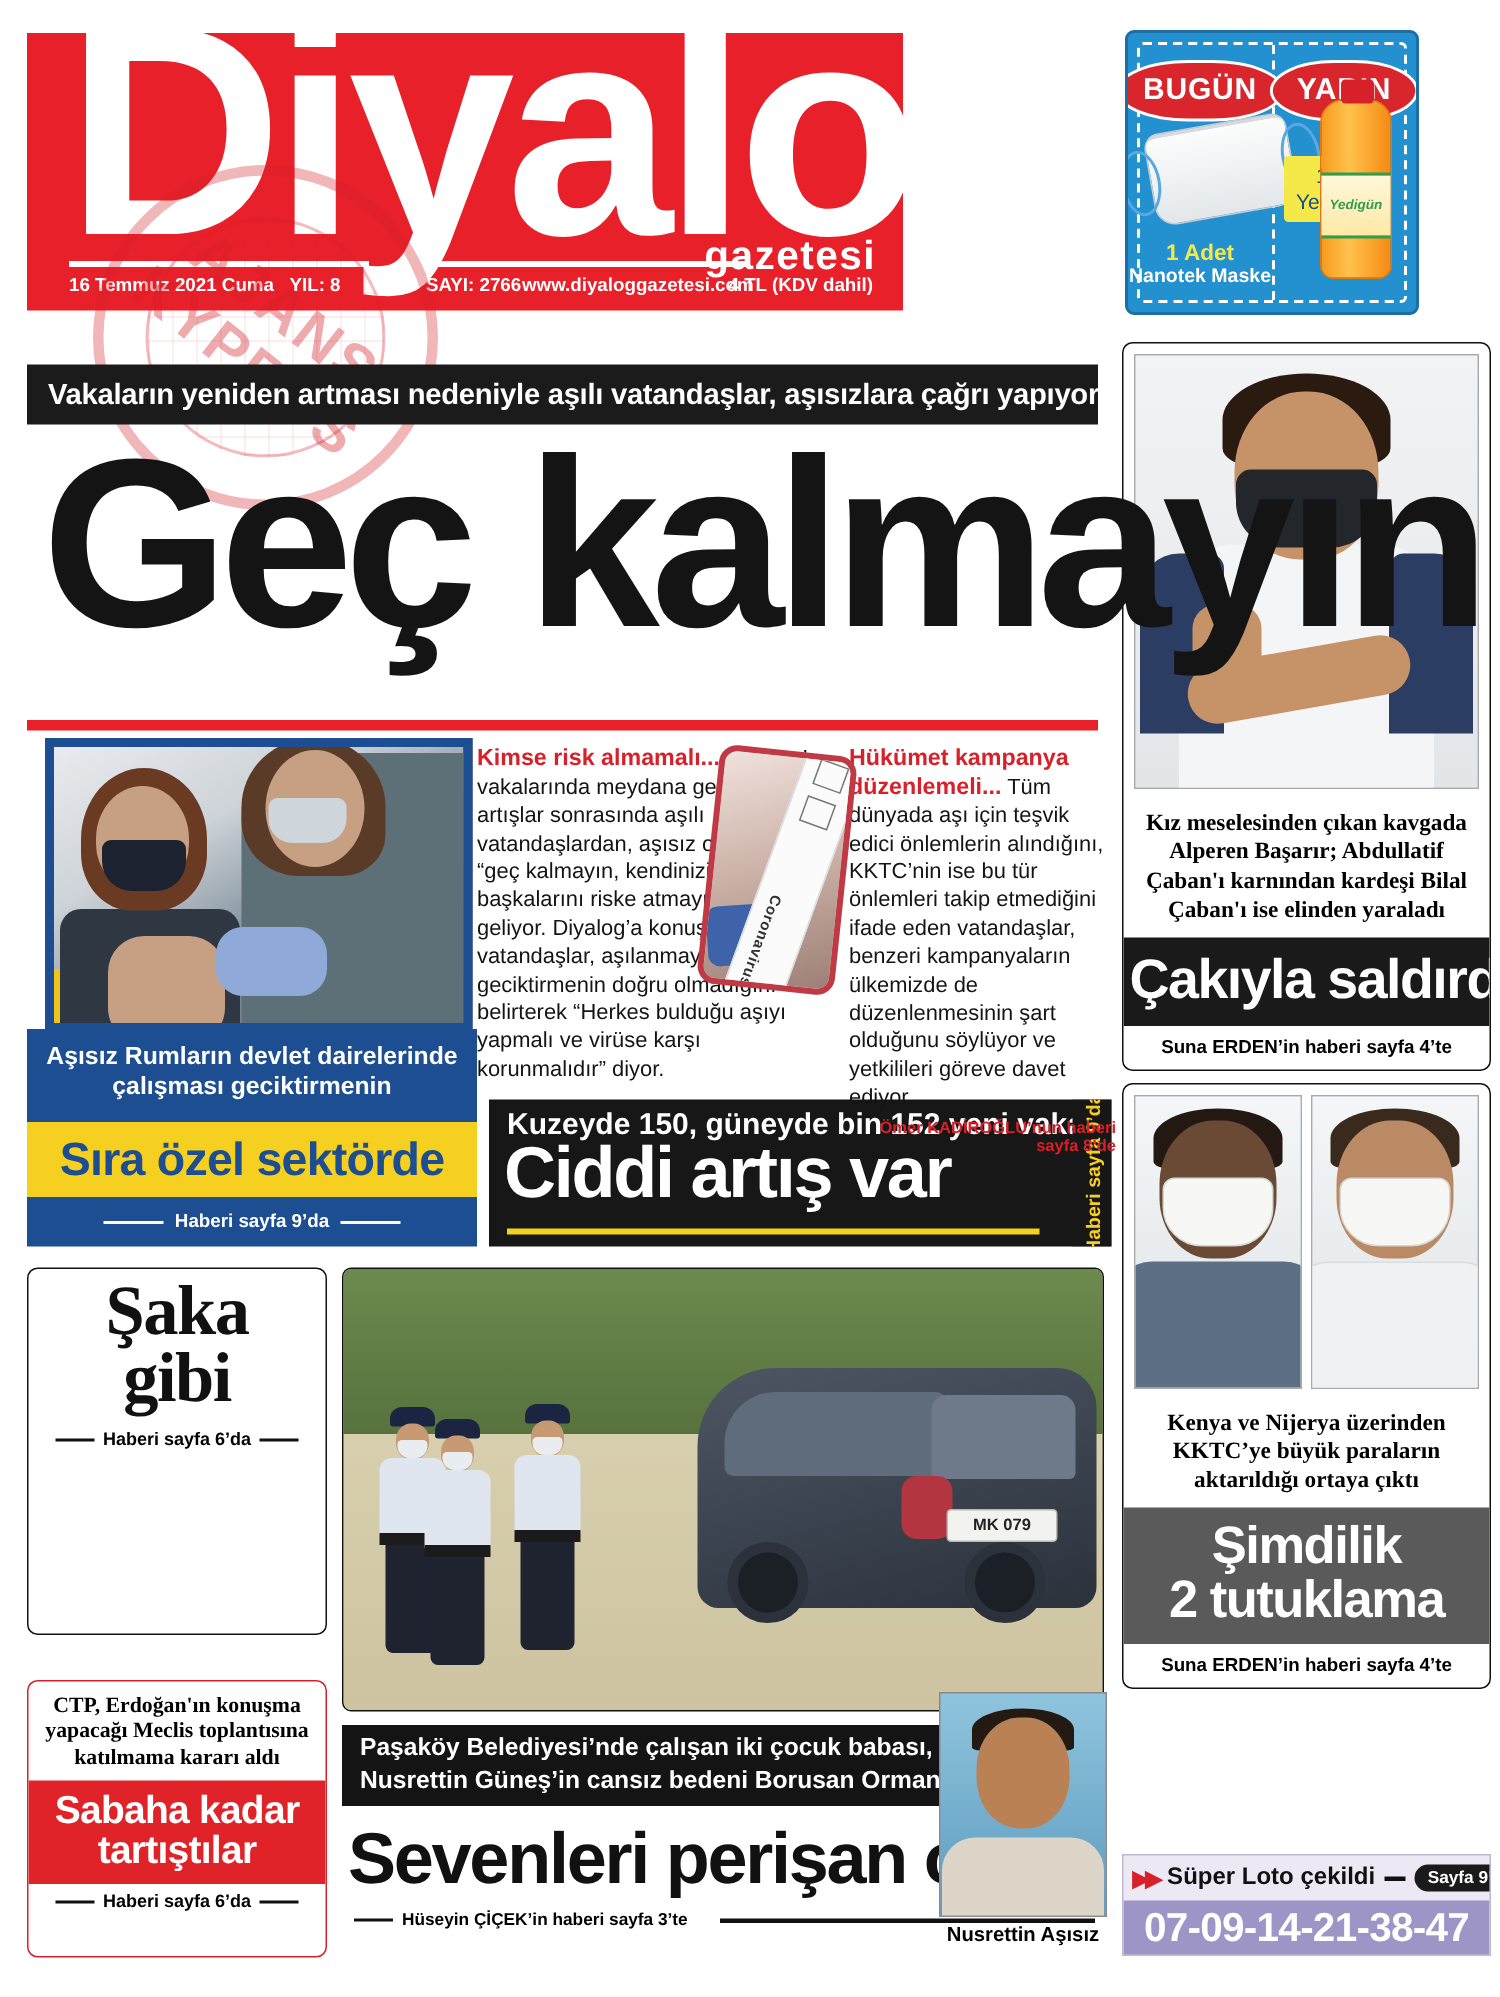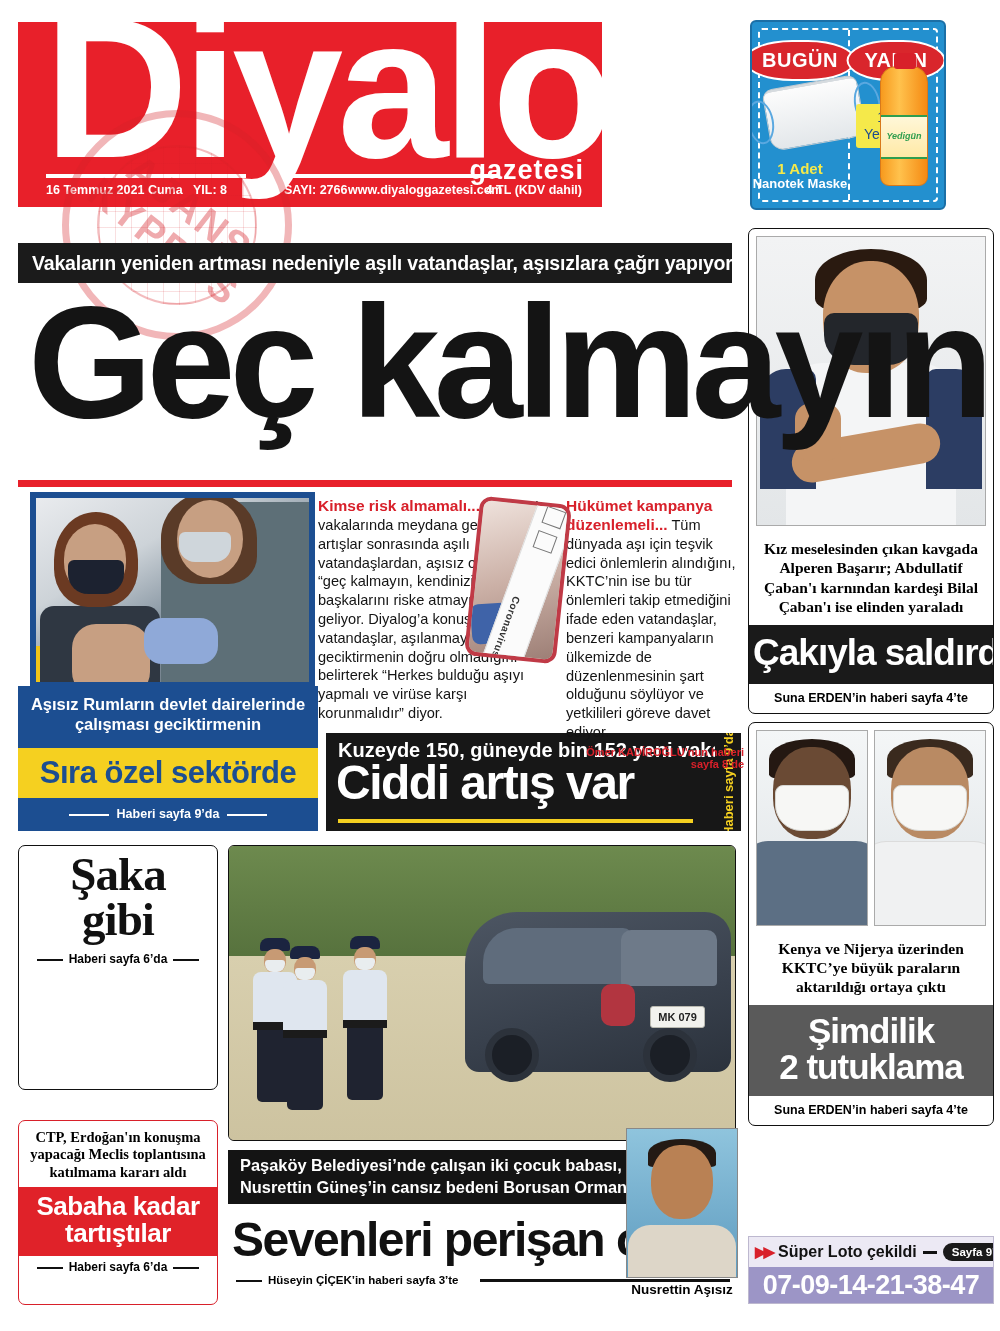--- a/index.html
+++ b/index.html
@@ -287,21 +287,21 @@
   .cop .legs{ position:absolute; left:6px; top:92px; width:36px; height:72px; background:#1f2330; border-radius:0 0 5px 5px;}
   .car{
     position:absolute; left:236px; top:66px; width:266px; height:160px;
     background:linear-gradient(165deg,#4d5663,#38404c 60%,#2b323c);
     border-radius:52px 26px 14px 14px;
   }
   .car .glass{ position:absolute; left:18px; top:16px; width:150px; height:56px; background:#5f6c7c; border-radius:34px 10px 6px 6px;}
   .car .rearglass{ position:absolute; right:14px; top:18px; width:96px; height:56px; background:#6e7a89; border-radius:10px 10px 4px 4px;}
   .car .tlight{ position:absolute; right:96px; top:72px; width:34px; height:42px; background:#b23540; border-radius:10px;}
   .car .plate{
-    position:absolute; right:26px; bottom:44px; width:55px; height:22px;
+    position:absolute; right:26px; bottom:44px; width:74px; height:22px;
     background:#f2f2ee; border:1px solid #b9b9b0; border-radius:3px;
     font-size:11px; font-weight:bold; color:#222; display:flex; align-items:center; justify-content:center;
   }
   .car .wheel{ position:absolute; bottom:-10px; width:54px; height:54px; border-radius:50%; background:#1b1f26; border:7px solid #2c323b;}
   .car .wheel.w1{ left:20px;} .car .wheel.w2{ right:34px;}
   .cblack{
     position:absolute; left:228px; top:1150px; width:508px; height:54px;
     background:#141414; color:#fff; display:flex; flex-direction:column;
     justify-content:center; padding-left:12px; font-weight:bold; font-size:16.4px; line-height:1.32;
   }

